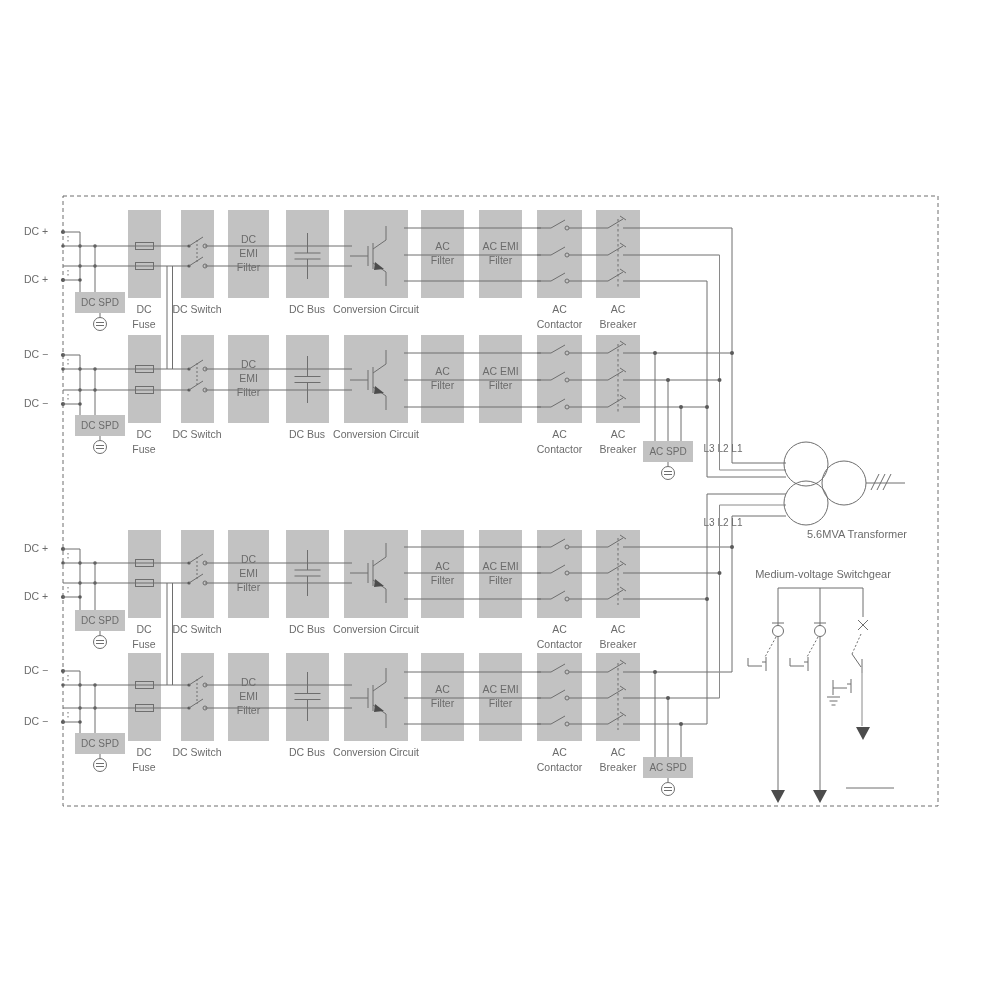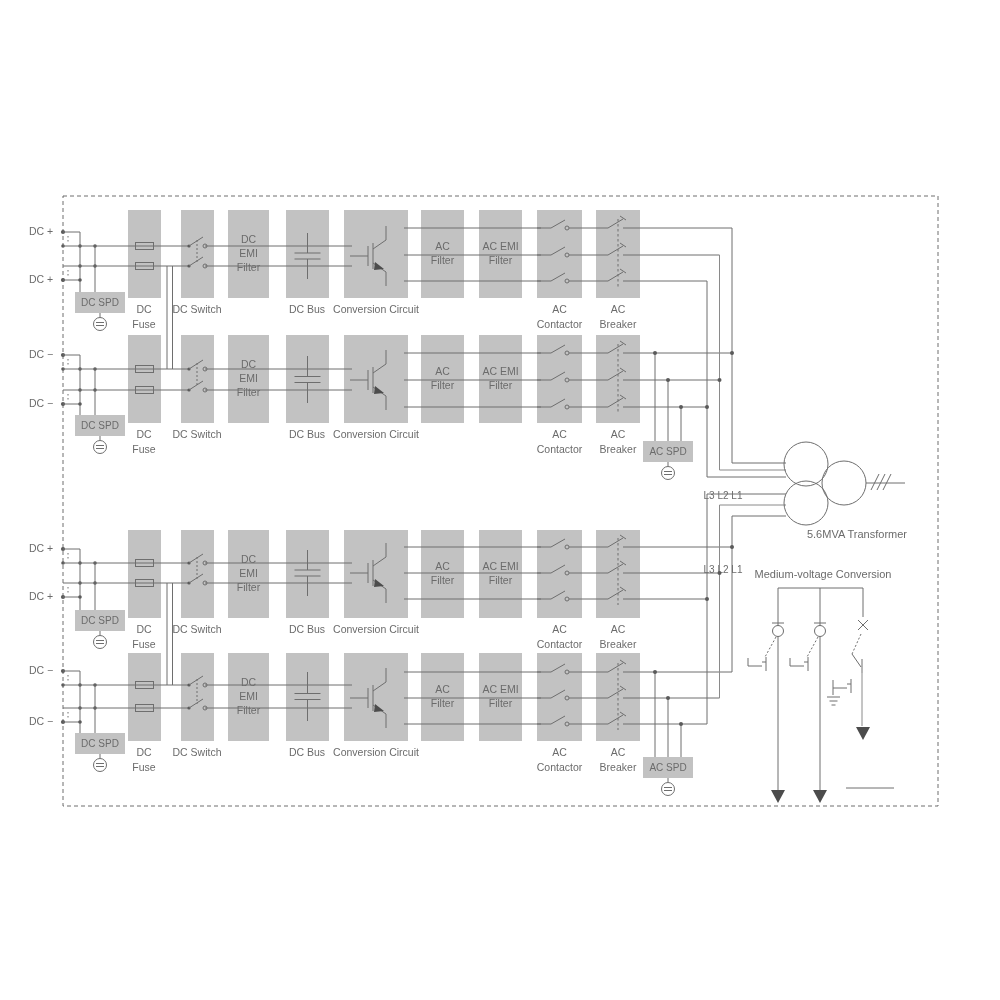--- a/index.html
+++ b/index.html
@@ -1,22 +1,22 @@
 <!DOCTYPE html>
 <html><head>
 <meta charset="utf-8">
 <style>
   html,body{margin:0;padding:0;background:#fff;}
   #canvas{position:relative;width:1000px;height:1000px;background:#fff;overflow:hidden;
           font-family:"Liberation Sans",sans-serif;}
   .b{position:absolute;background:#c2c2c2;}
   .t{position:absolute;color:#6b6b6b;font-size:10.5px;line-height:15px;text-align:center;white-space:nowrap;}
-  .tr{text-align:center;}
+  .tr{text-align:left;}
   .tl{text-align:right;}
-  .buslbl{font-size:10px;background:rgba(255,255,255,0.85);margin-top:47px;}
+  .buslbl{font-size:10px;background:rgba(255,255,255,0.85);}
   svg{position:absolute;left:0;top:0;z-index:5;pointer-events:none;}
   .txtlayer{z-index:10;}
   .blklayer{z-index:1;}
   svg line,svg rect,svg circle,svg path,svg polyline{stroke:#6e6e6e;fill:none;stroke-width:1;}
   svg .dot{fill:#5a5a5a;stroke:none;}
   svg .tri{fill:#4c4c4c;stroke:none;}
   svg .wc{fill:#ffffff;}
   svg .lt{stroke:#8a8a8a;}
 </style>
 </head>
@@ -544,15 +544,15 @@
         <div>Breaker</div>
       </div>
 
     <div class="t" style="left:643px;top:444px;width:50px;font-size:10px">AC SPD</div>
     <div class="t" style="left:643px;top:760px;width:50px;font-size:10px">AC SPD</div>
 
     <div class="t buslbl" style="left:701px;top:441px;width:44px">L3 L2 L1</div>
     <div class="t buslbl" style="left:701px;top:515px;width:44px">L3 L2 L1</div>
 
     <div class="t tl" style="left:777px;top:527px;width:130px;font-size:11px">5.6MVA Transformer</div>
-    <div class="t" style="left:748px;top:567px;width:150px;font-size:11px">Medium-voltage Conversion</div>
+    <div class="t" style="left:748px;top:567px;width:150px;font-size:11px">Medium-voltage Switchgear</div>
   </div>
 </div>
 
 </body></html>

